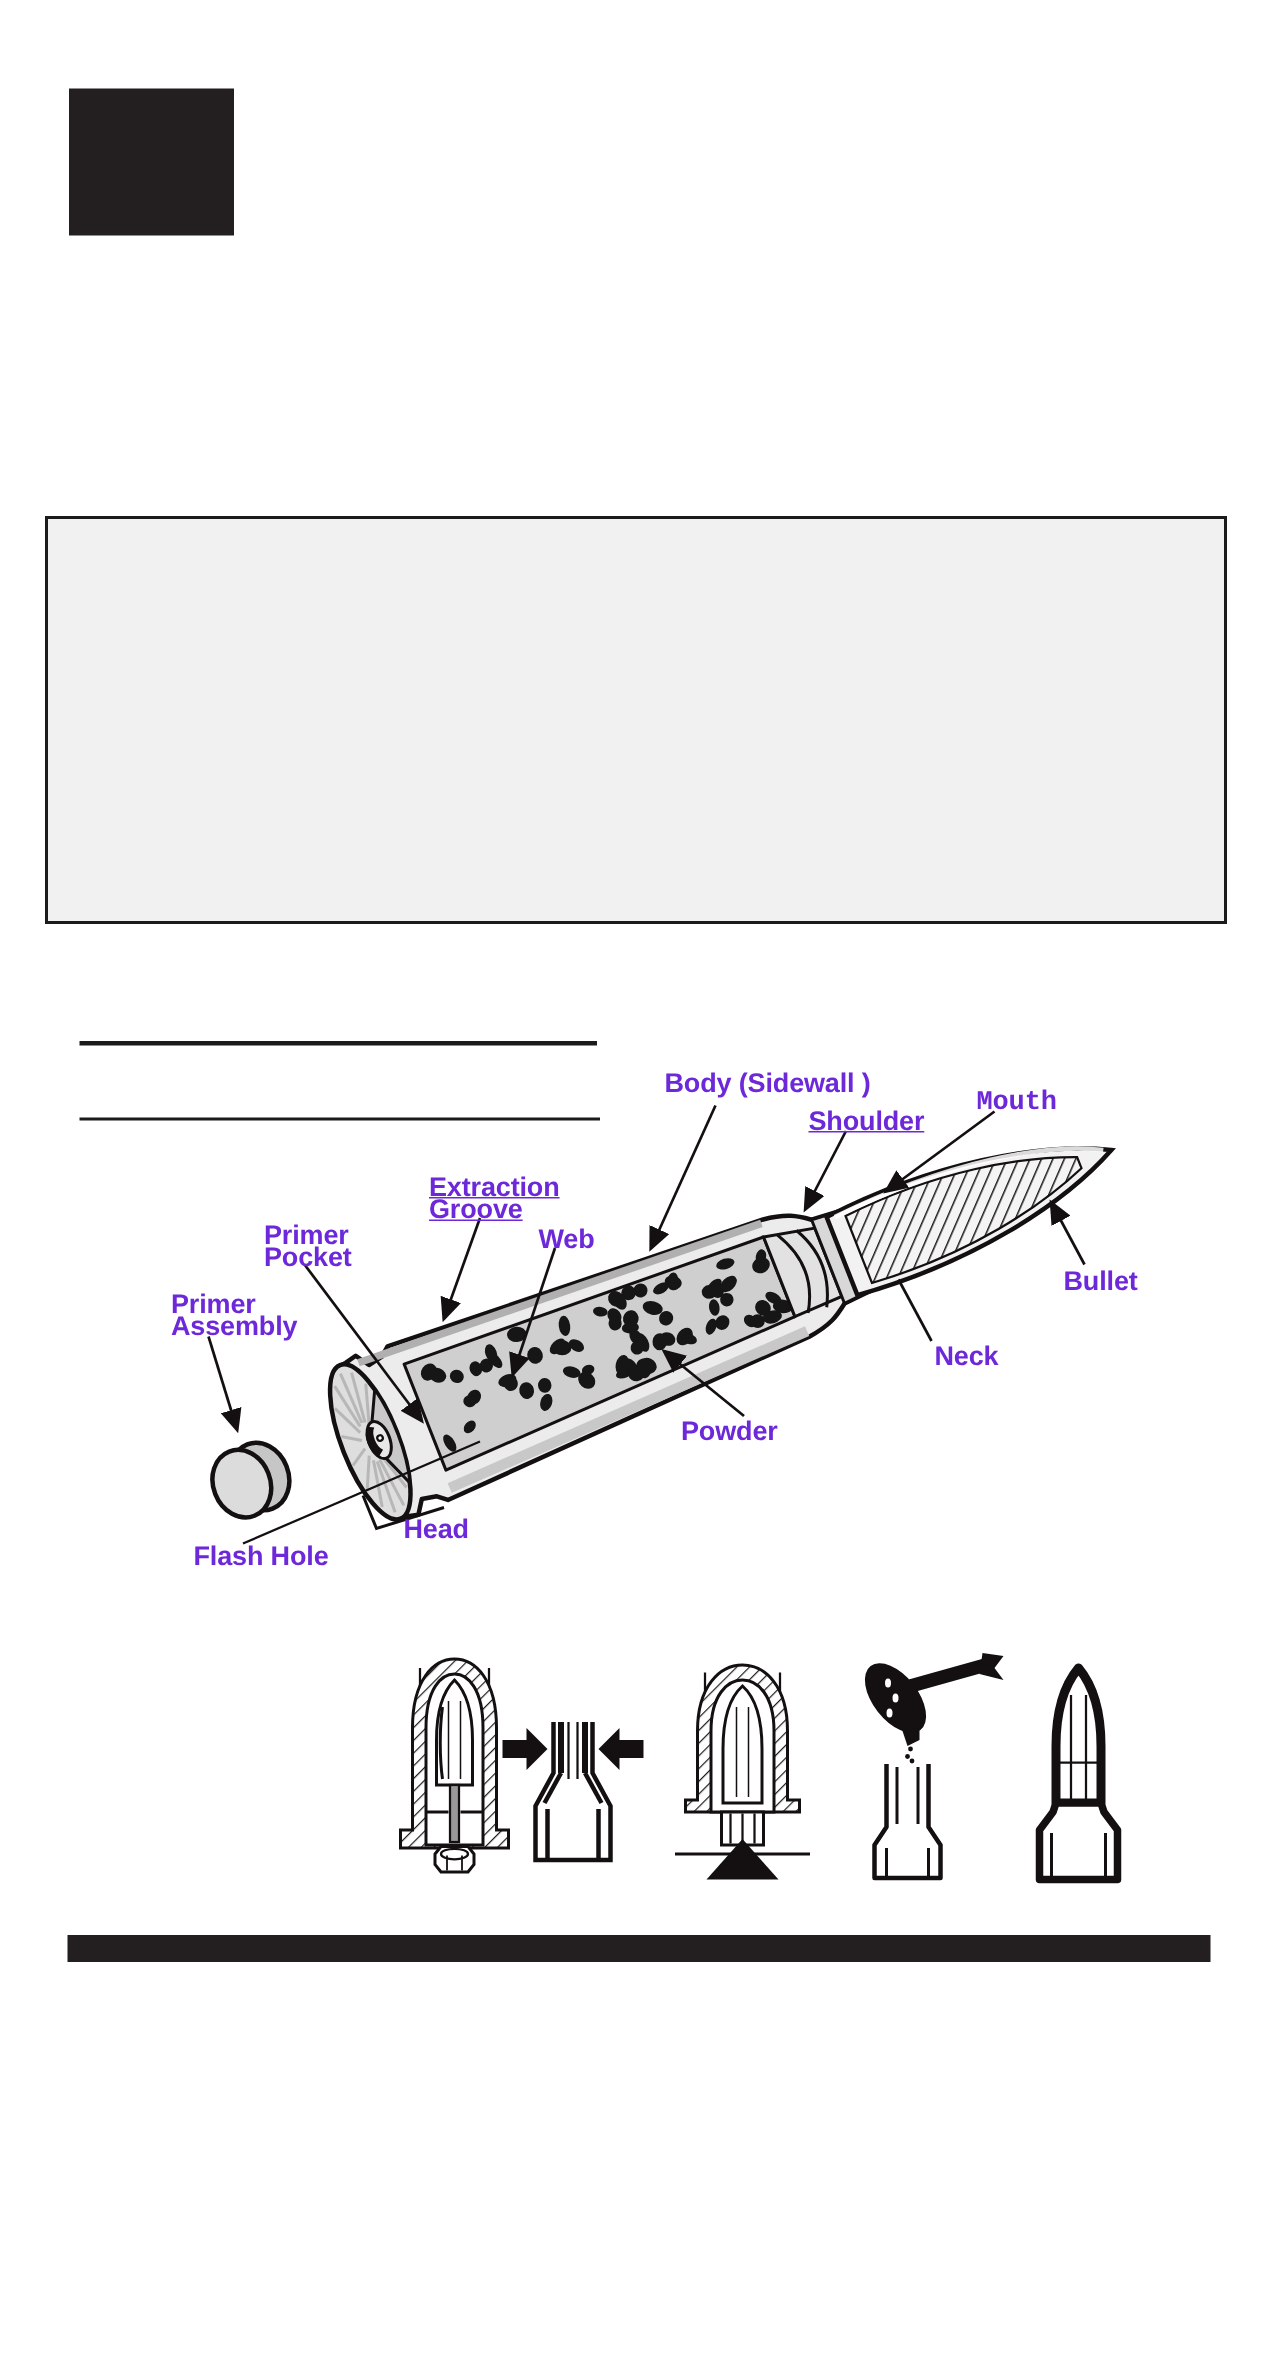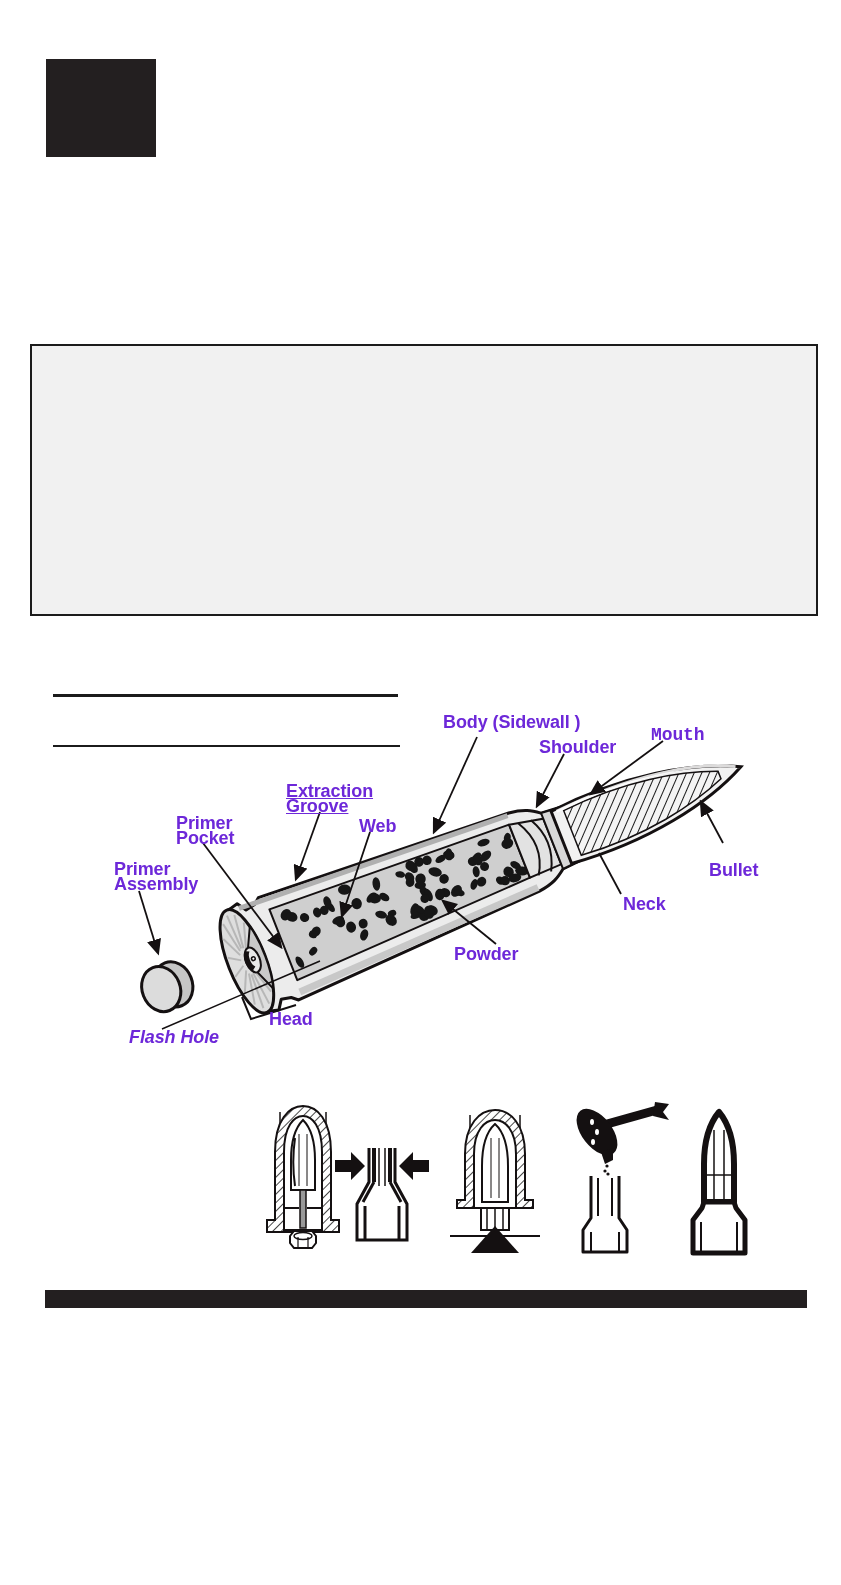--- a/index.html
+++ b/index.html
@@ -187,27 +187,27 @@
     </svg>
 
     <div class="label" style="left:114px;top:172px;">Primer
 Assembly</div>
     <div class="label" style="left:176px;top:126px;">Primer
 Pocket</div>
     <div class="label" style="left:286px;top:94px;text-decoration:underline;">Extraction
 Groove</div>
     <div class="label" style="left:359px;top:129px;">Web</div>
     <div class="label" style="left:443px;top:25px;">Body (Sidewall )</div>
-    <div class="label" style="left:539px;top:50px;">Shoulder</div>
+    <div class="label" style="left:539px;top:50px;text-decoration:underline;">Shoulder</div>
     <div class="label" style="left:651px;top:38px;font-family:Liberation Mono, monospace;">Mouth</div>
-    <div class="label" style="left:709px;top:157px;margin-top:16px;">Bullet</div>
+    <div class="label" style="left:709px;top:157px;">Bullet</div>
     <div class="label" style="left:607px;top:207px;margin-left:16px;">Neck</div>
     <div class="label" style="left:454px;top:257px;">Powder</div>
     <div class="label" style="left:269px;top:322px;">Head</div>
-    <div class="label" style="left:129px;top:340px;font-style:italic;">Flash Hole</div>
+    <div class="label" style="left:129px;top:340px;">Flash Hole</div>
   </div>
 
   <div class="abs" id="steps">
     <svg width="841" height="175" viewBox="0 0 841 175">
       <defs>
         <pattern id="hatchD" width="6" height="6" patternUnits="userSpaceOnUse" patternTransform="rotate(45)">
           <rect width="6" height="6" fill="#ffffff"></rect>
           <line x1="0" y1="0" x2="0" y2="6" stroke="#1a1a1a" stroke-width="1.6"></line>
         </pattern>
       </defs>

